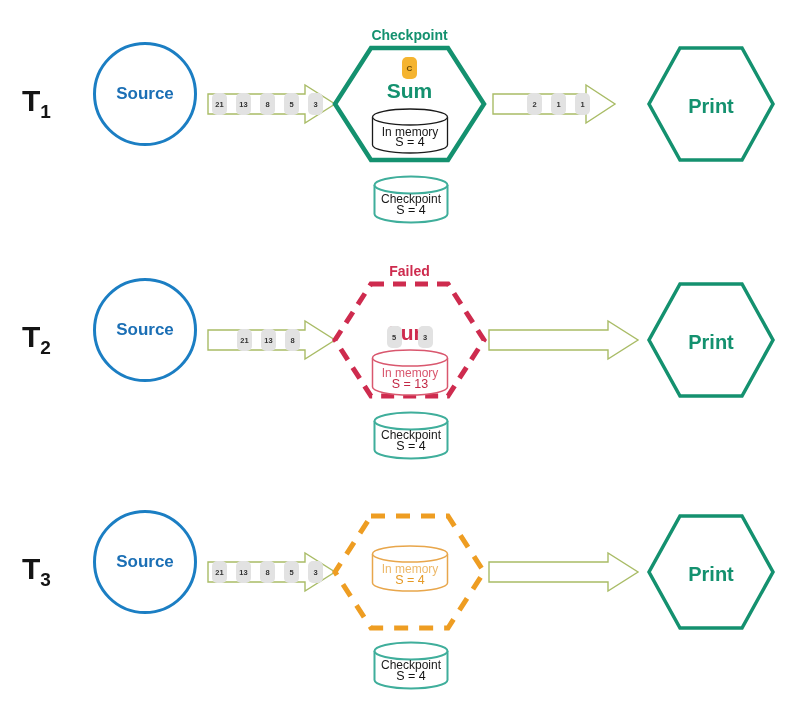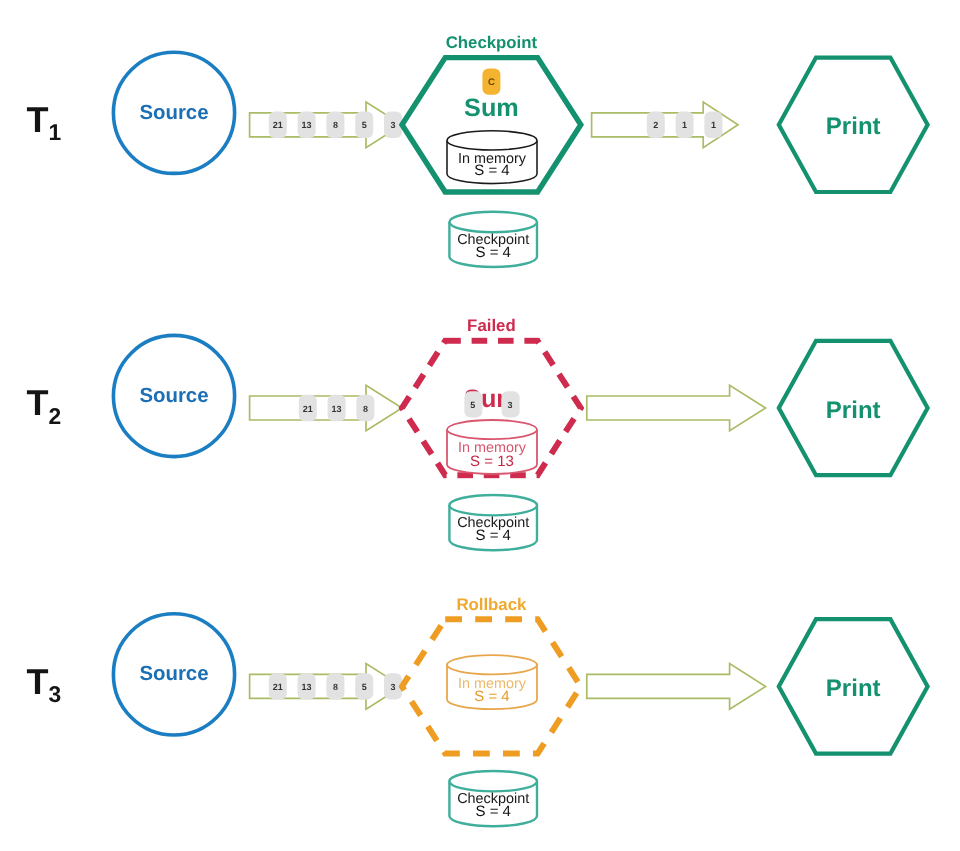--- a/index.html
+++ b/index.html
@@ -35,21 +35,21 @@
     box-sizing:border-box;
   }
   .source-circle .lbl{
     color:#1B6FB5;font-weight:bold;font-size:17px;
   }
 
   
   .arrow{position:absolute;}
   .arrow svg{display:block;overflow:visible;}
   .arrow .recs{
-    position:absolute;top:0;left:12px;height:100%;
+    position:absolute;top:0;left:0;height:100%;
     display:flex;align-items:center;
   }
   .rec{
     width:15px;height:22px;border-radius:5px;
     background:#E2E2E2;
     display:flex;align-items:center;justify-content:center;
     font-size:7.5px;color:#333;font-weight:bold;
     margin-right:9px;
   }
 
@@ -256,21 +256,20 @@
       </div>
     </div>
 
     <div class="hex" style="left:332px;top:45px;width:155px;height:118px;">
       <svg width="155" height="118" viewBox="0 0 155 118">
         <polygon points="39,3 116,3 152,59 116,115 39,115 3,59" fill="none" stroke="#EE9D22" stroke-width="5" stroke-linejoin="miter" stroke-dasharray="14 11"></polygon>
       </svg>
       <div class="op-title" style="top:41px;color:#F0A92E;">Sum</div>
     </div>
 
-    <div class="hex-label" style="left:332px;top:27px;width:155px;color:#F0A92E;">Rollback</div>
 
     <div class="cyl" style="left:371px;top:77px;width:78px;height:48px;">
       <svg width="78" height="48" viewBox="0 0 78 48">
         <path d="M1.5,9 L1.5,38 A37.5,8 0 0 0 76.5,38 L76.5,9" fill="#FFFFFF" stroke="#E8A64B" stroke-width="1.5"></path>
         <ellipse cx="39" cy="9" rx="37.5" ry="8" fill="#FFFFFF" stroke="#E8A64B" stroke-width="1.5"></ellipse>
       </svg>
       <div class="txt t1" style="top:17px;color:#EDB96A;">In memory</div>
       <div class="txt t2" style="top:28px;color:#E59A26;">S = 4</div>
     </div>
 

